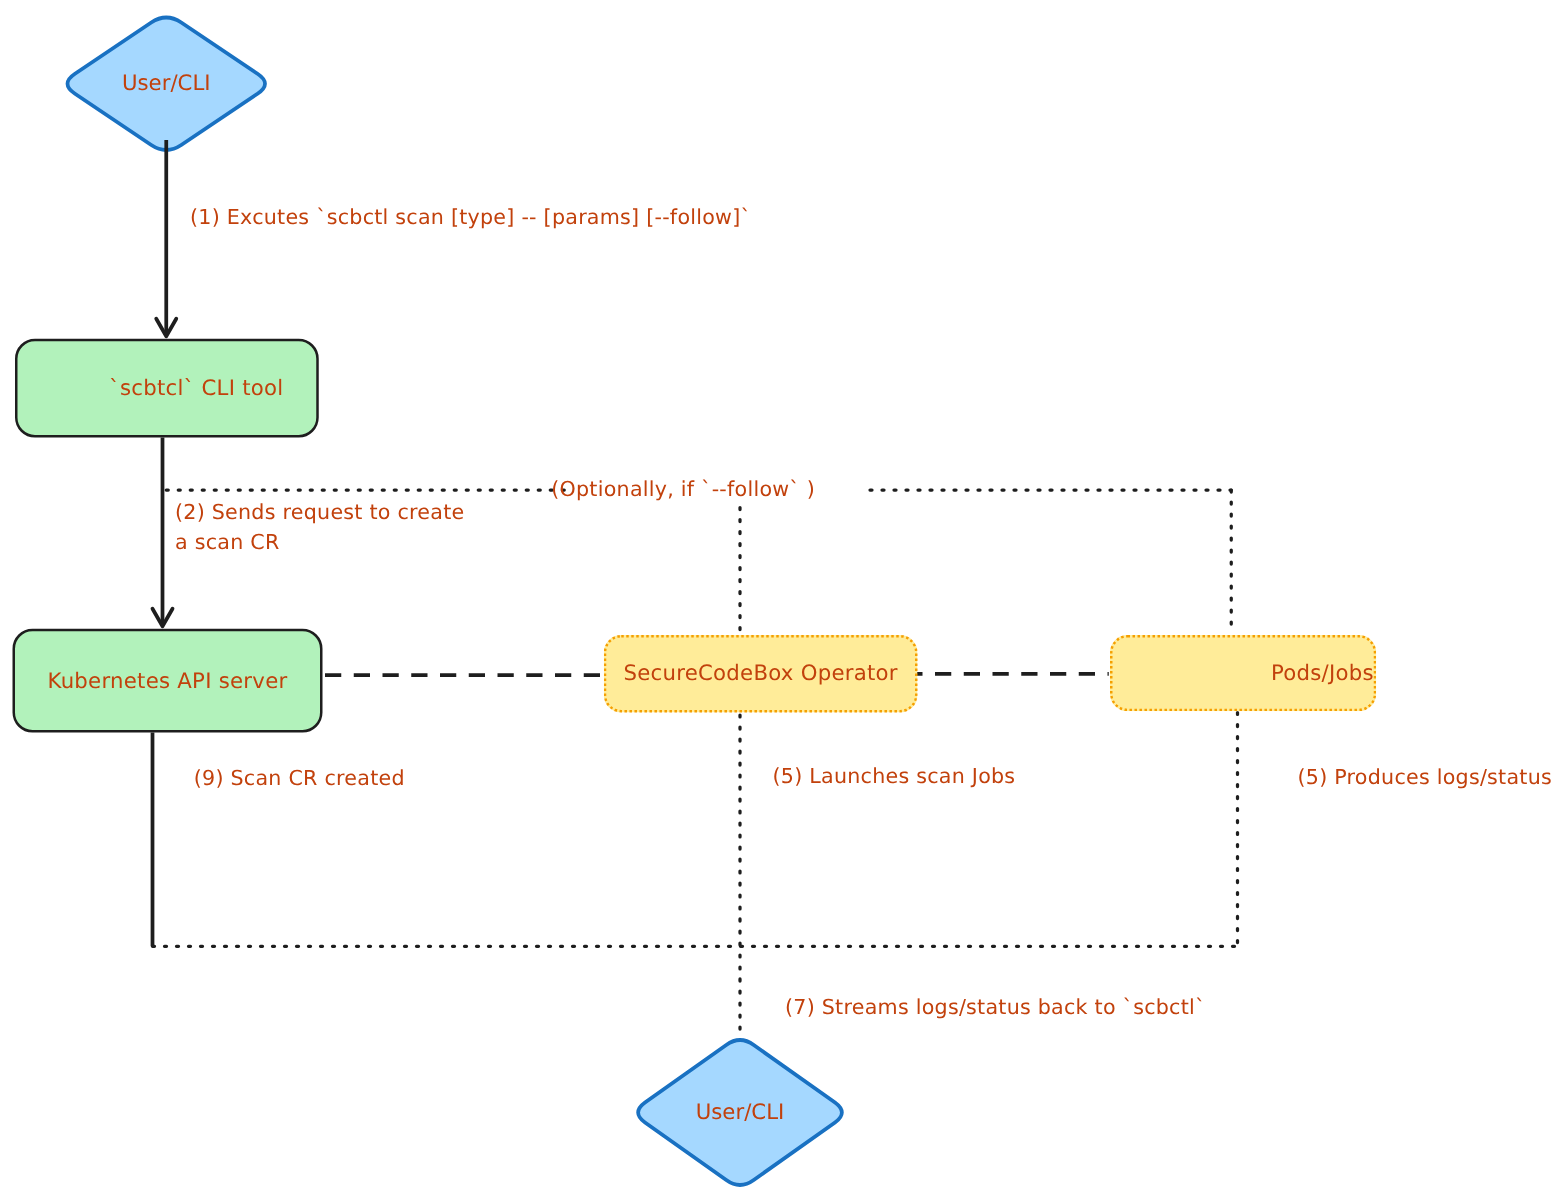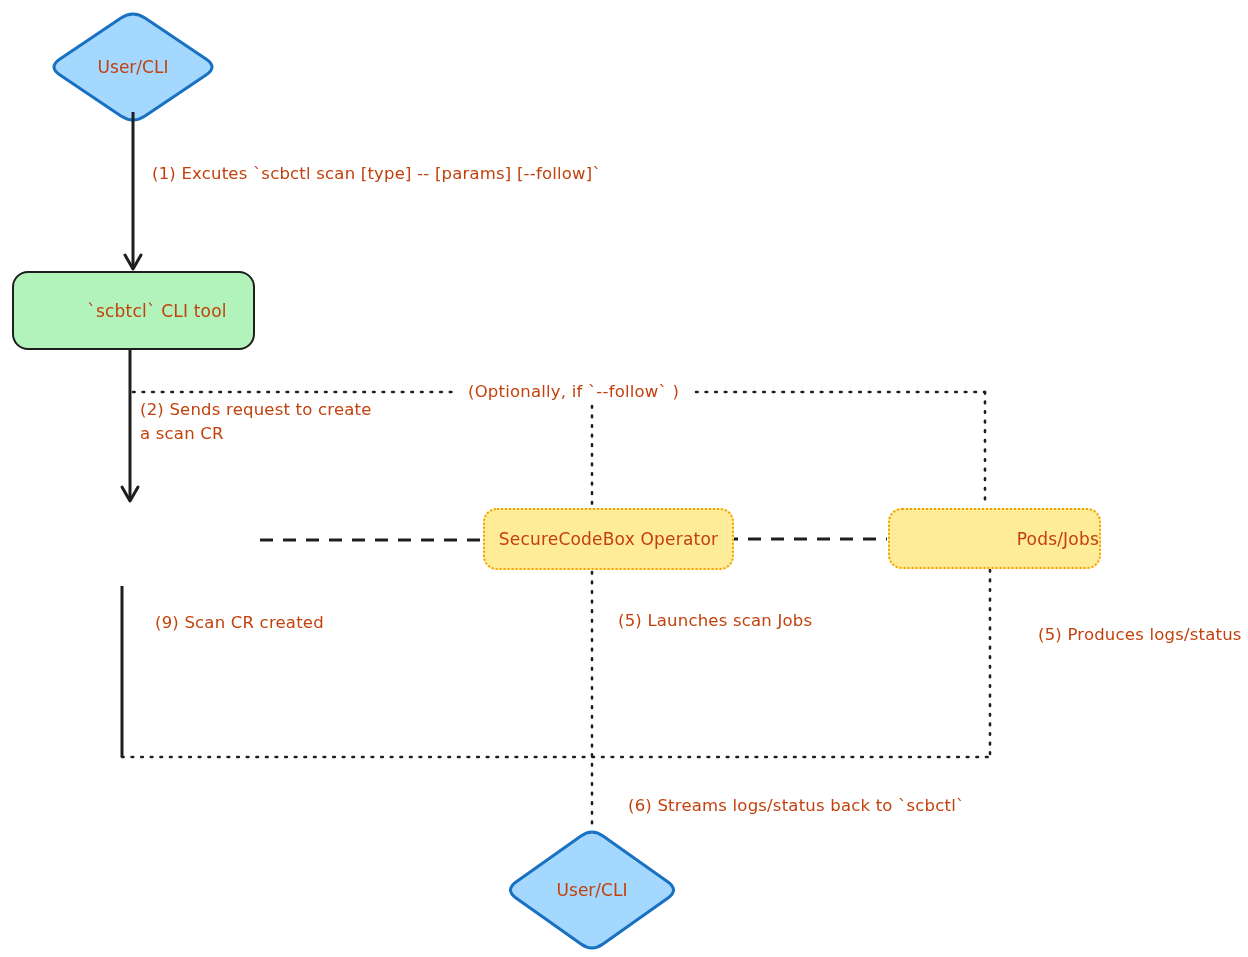--- a/index.html
+++ b/index.html
@@ -93,29 +93,32 @@
   <div class="diamond-label" style="left:48px; top:10px; width:170px; height:114px;">
     <span>User/CLI</span>
   </div>
   <div class="diamond-label" style="left:505px; top:828px; width:174px; height:124px;">
     <span>User/CLI</span>
   </div>
 
   <div class="node green" style="left:12px; top:271px; width:243px; height:79px;padding-left:47px;">
     <span>`scbtcl` CLI tool</span>
   </div>
+  <div class="node green" style="left:10px; top:503px; width:248px; height:83px;">
+    <span>Kubernetes API server</span>
+  </div>
   <div class="node yellow" style="left:483px; top:508px; width:251px; height:62px;">
     <span>SecureCodeBox Operator</span>
   </div>
   <div class="node yellow" style="left:888px; top:508px; width:213px; height:61px;justify-content:flex-end;">
     <span>Pods/Jobs</span>
   </div>
 
   <div class="edge-label" style="left:152px; top:148px;margin-top:16px;">(1) Excutes `scbctl scan [type] -- [params] [--follow]`</div>
   <div class="edge-label" style="left:140px; top:398px; line-height:1.45;">(2) Sends request to create
 a scan CR</div>
-  <div class="edge-label" style="left:468px; top:382px;">(Optionally, if `--follow` )</div>
+  <div class="edge-label" style="left:441px; top:382px;">(Optionally, if `--follow` )</div>
   <div class="edge-label" style="left:155px; top:613px;">(9) Scan CR created</div>
   <div class="edge-label" style="left:618px; top:611px;">(5) Launches scan Jobs</div>
-  <div class="edge-label" style="left:1038px; top:625px;">(5) Produces logs/status</div>
-  <div class="edge-label" style="left:628px; top:796px;">(6) Streams logs/status back to `scbctl`</div>
+  <div class="edge-label" style="left:1038px; top:612px;">(5) Produces logs/status</div>
+  <div class="edge-label" style="left:628px; top:796px;">(7) Streams logs/status back to `scbctl`</div>
 
 </div>
 
 </body></html>

